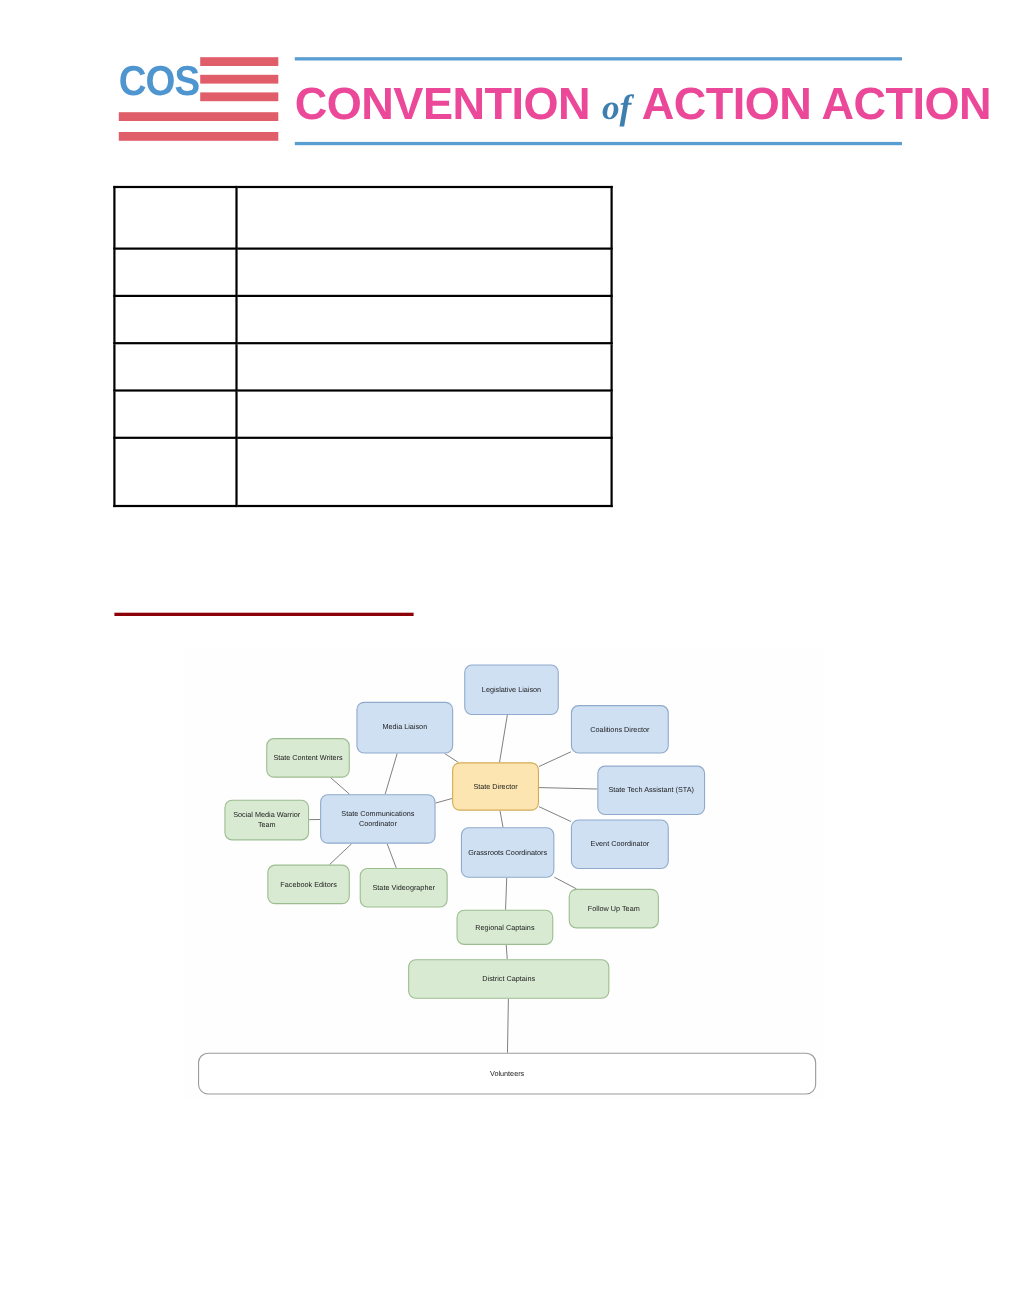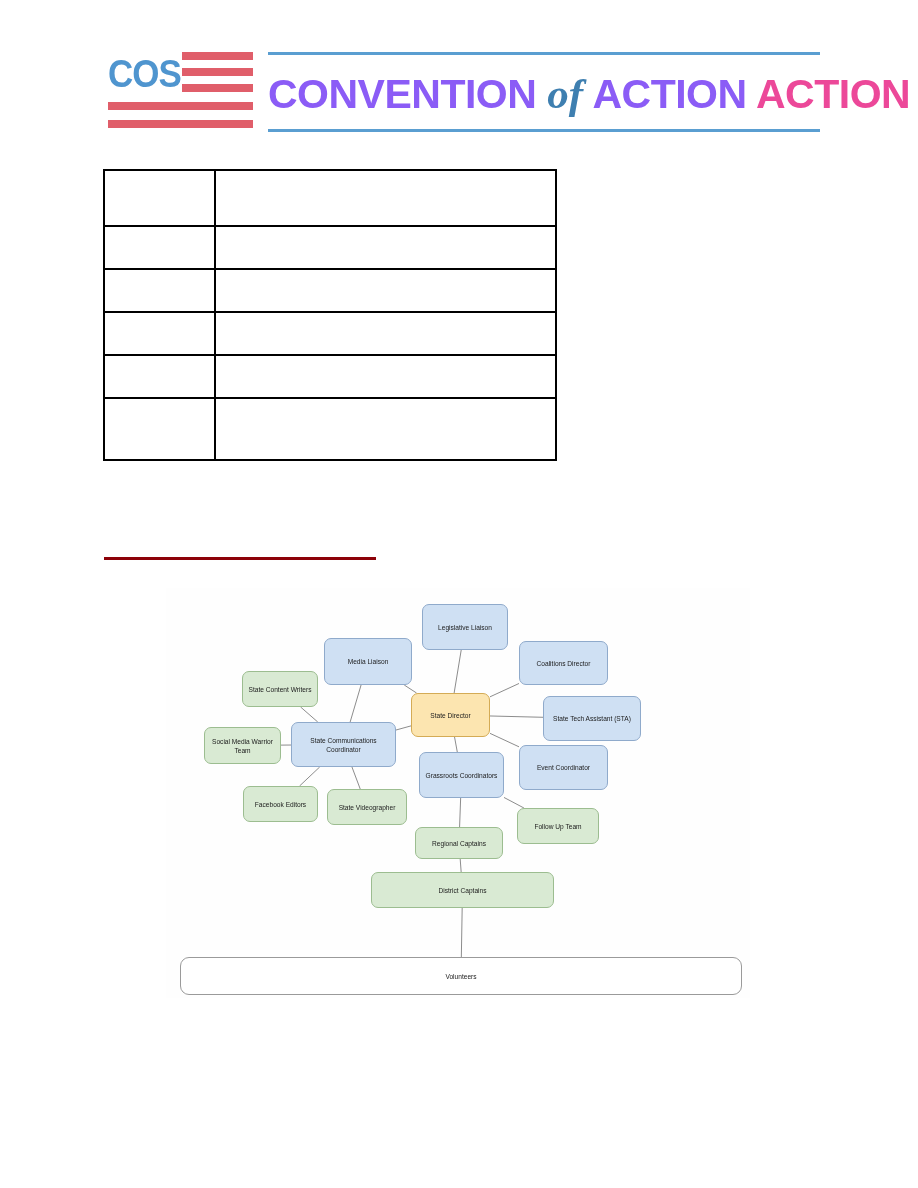--- a/index.html
+++ b/index.html
@@ -72,22 +72,22 @@
     top: 18px;
     width: 552px;
     height: 56px;
     white-space: nowrap;
     font-family: "Liberation Sans", sans-serif;
     font-weight: bold;
     font-size: 41px;
     line-height: 56px;
     letter-spacing: -0.5px;
   }
-  #wordmark .wm-blue  { color: #8b5cf6; }
-  #wordmark .wm-of    { color: #3e7fb0; font-family: "Liberation Serif", serif; font-style: italic; font-weight: bold; font-size: 43px; letter-spacing: 0; }
+  #wordmark .wm-blue  { color: #ec4899; }
+  #wordmark .wm-of    { color: #3e7fb0; font-family: "Liberation Serif", serif; font-style: italic; font-weight: bold; font-size: 32px; letter-spacing: 0; }
   #wordmark .wm-red   { color: #ec4899; }
 
   
   #info-table {
     position: absolute;
     left: 103px;
     top: 169px;
     width: 452px;
     border-collapse: collapse;
     table-layout: fixed;

